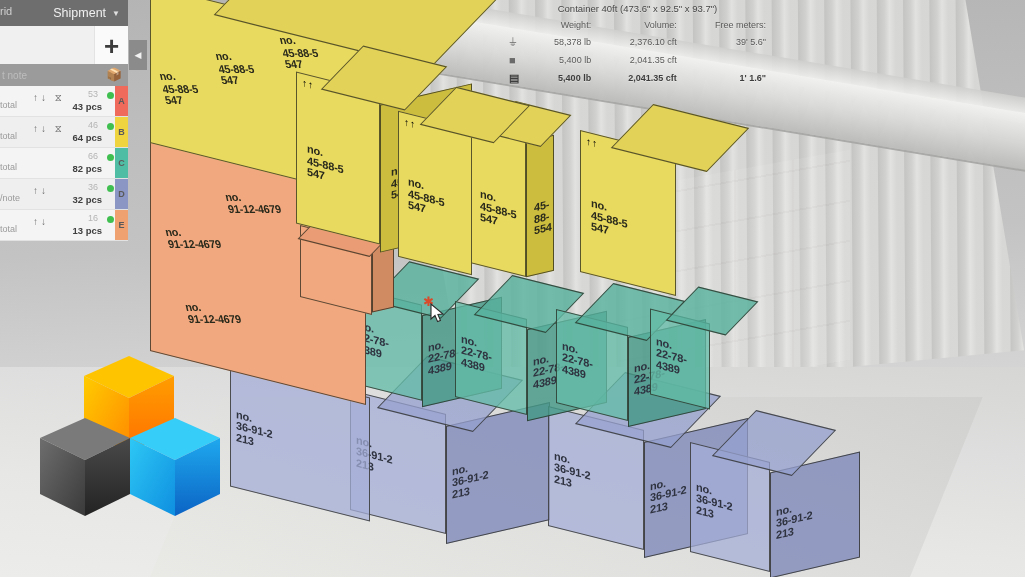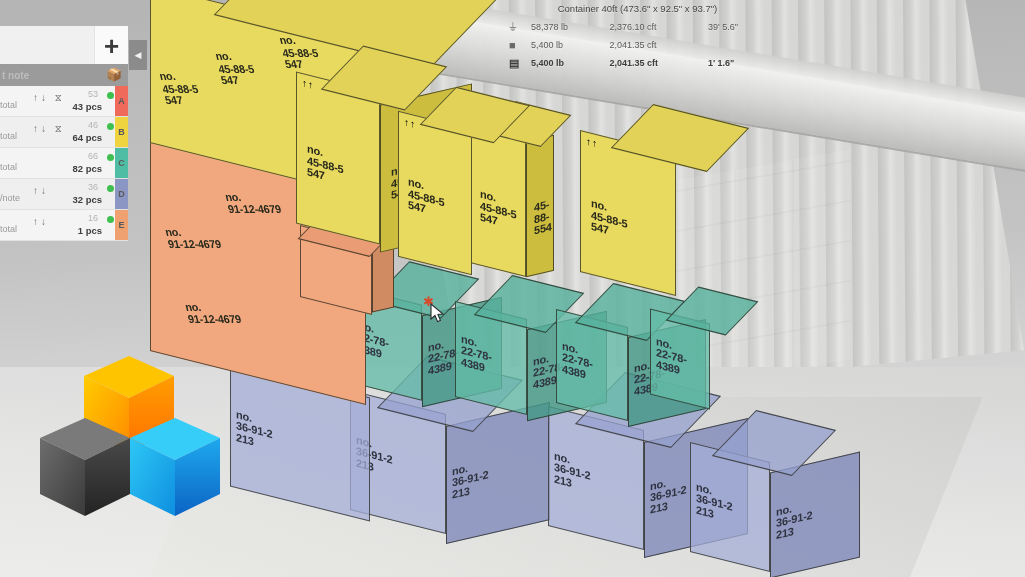--- a/index.html
+++ b/index.html
@@ -91,21 +91,21 @@
     position: absolute; left: 505px; top: 2px; width: 265px;
     color: #4e4e4e; font-size: 9px; line-height: 1.45;
     text-shadow: 0 1px 0 rgba(255,255,255,.35);
   }
   .info-title { text-align: center; font-size: 9.5px; color: #474747; margin-bottom: 3px; }
   .info-table { width: 100%; border-collapse: collapse; }
   .info-table th {
     font-weight: 400; font-size: 9px; color: #5a5a5a; text-align: right;
     padding: 0 4px 2px 4px;
   }
-  .info-table td { font-size: 9px; color: #5a5a5a; padding: 1px 4px; }
+  .info-table td { font-size: 9px; color: #5a5a5a; text-align: right; padding: 1px 4px; }
   .info-table td.ic { text-align: left; width: 22px; color: #6a6a6a; font-size: 11px; }
   .info-table tr.bold td { font-weight: 700; color: #3d3d3d; }
 
   
   .topbar {
     position: absolute; left: 0; top: 0; width: 128px; height: 26px;
     background: #6e6e6e; color: #e8e8e8; display: flex; align-items: center;
     justify-content: flex-end; padding-right: 8px; gap: 6px;
   }
   .topbar .tb-left {
@@ -125,21 +125,21 @@
     border-left: 1px solid #e3e3e3;
   }
   .collapse-btn {
     position: absolute; left: 129px; top: 40px; width: 18px; height: 30px;
     background: #8b8b8b; display: flex; align-items: center; justify-content: center;
     color: #f2f2f2; font-size: 9px;
   }
   .note-row {
     position: absolute; left: 0; top: 64px; width: 128px; height: 22px;
     background: #9b9b9b; color: #bdbdbd; font-size: 10px;
-    display: flex; align-items: center; padding-left: 2px; font-weight: bold;
+    display: flex; align-items: center; padding-left: 2px;
   }
   .note-icon {
     position: absolute; right: 4px; top: 3px; width: 18px; height: 16px;
     color: #e9e9e9; font-size: 13px;
   }
 
   .rows { position: absolute; left: 0; top: 86px; width: 128px; }
   .row {
     position: relative; height: 31px; background: #f4f4f4;
     border-bottom: 1px solid #e2e2e2; display: flex; align-items: center;
@@ -404,20 +404,26 @@
     <div class="hotspot">✱</div>
     <svg class="cursor" viewBox="0 0 16 20">
       <path d="M1,1 L1,16 L5,12.5 L7.6,18.6 L10.4,17.4 L7.9,11.4 L13,11 Z" fill="#ffffff" stroke="#2b2b2b" stroke-width="1.1"></path>
     </svg>
   </div>
 
   <div class="info-overlay">
     <div class="info-title">Container 40ft (473.6" x 92.5" x 93.7")</div>
     <table class="info-table">
       <tbody>
+          <tr>
+        <th></th>
+        <th>Weight:</th>
+        <th>Volume:</th>
+        <th>Free meters:</th>
+      </tr>
       <tr>
         <td class="ic">⏚</td>
         <td>58,378 lb</td>
         <td>2,376.10 cft</td>
         <td>39' 5.6"</td>
       </tr>
       <tr>
         <td class="ic">■</td>
         <td>5,400 lb</td>
         <td>2,041.35 cft</td>
@@ -426,20 +432,25 @@
       <tr class="bold">
         <td class="ic">▤</td>
         <td>5,400 lb</td>
         <td>2,041.35 cft</td>
         <td>1' 1.6"</td>
       </tr>
     </tbody>
       </table>
   </div>
 
+  <div class="topbar">
+    <div class="tb-left">rid</div>
+    <div class="tb-sel">Shipment</div>
+    <div class="caret">▼</div>
+  </div>
 
   <div class="panel">
     <div class="plus-btn">+</div>
   </div>
   <div class="collapse-btn">◀</div>
 
   <div class="note-row">
     <span>t note</span>
     <span class="note-icon">📦</span>
   </div>
@@ -474,21 +485,21 @@
         <div class="ricons">↑↓</div>
         <div class="rqty">36</div>
         <div class="rpcs">32 pcs</div>
         <div class="dot" style="background: rgb(63, 191, 79);"></div>
         <div class="badge" style="background: rgb(139, 150, 196);">D</div>
       </div>
       <div class="row">
         <div class="rtotal">total</div>
         <div class="ricons">↑↓</div>
         <div class="rqty">16</div>
-        <div class="rpcs">1 pcs</div>
+        <div class="rpcs">13 pcs</div>
         <div class="dot" style="background: rgb(63, 191, 79);"></div>
         <div class="badge" style="background: rgb(239, 161, 112);">E</div>
       </div>
     </div>
 
   <svg class="logo" viewBox="0 0 200 195">
     <defs>
       <linearGradient id="og1" x1="0" y1="0" x2="1" y2="1">
         <stop offset="0" stop-color="#ffcc00"></stop>
           <stop offset="1" stop-color="#ff8a00"></stop>

